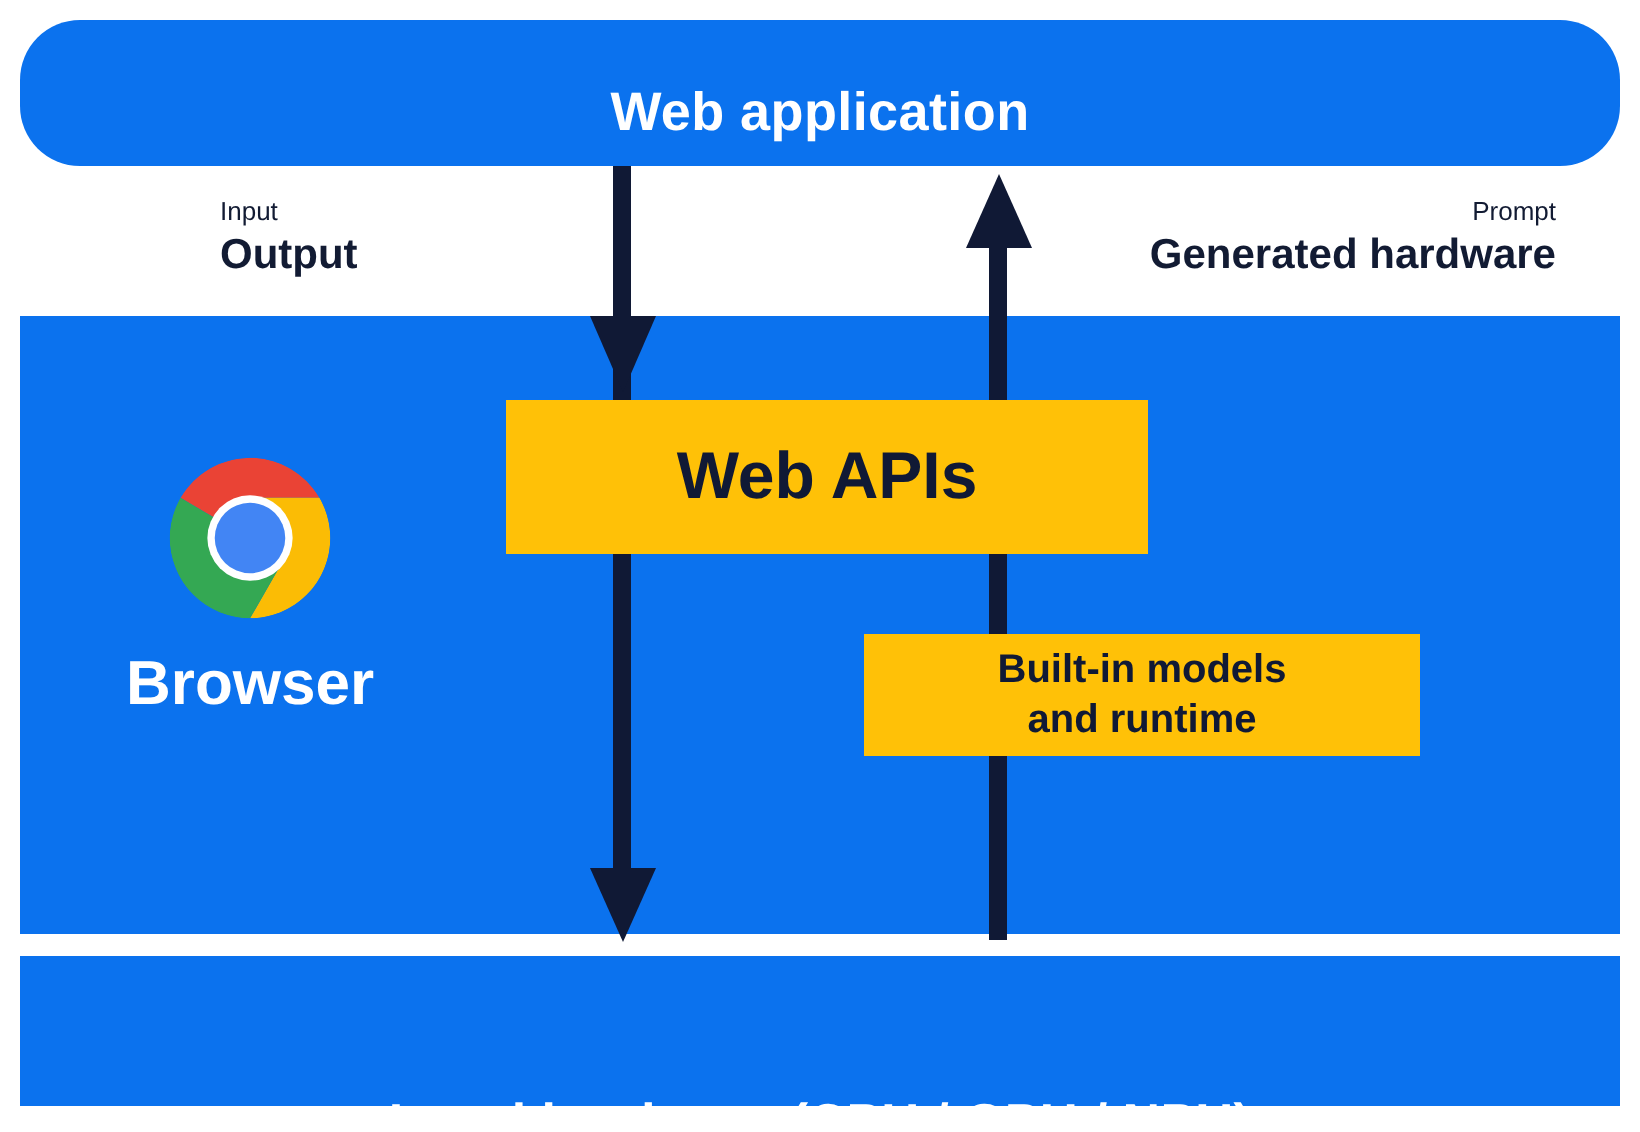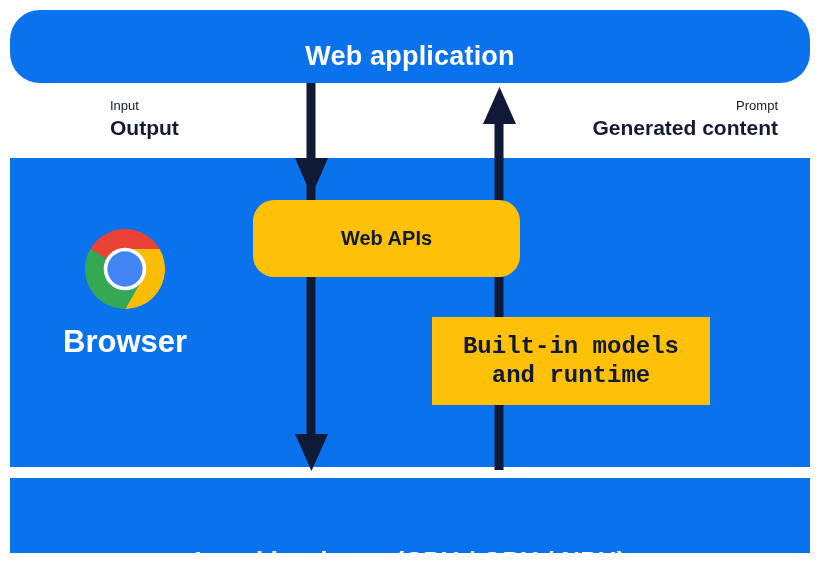--- a/index.html
+++ b/index.html
@@ -35,22 +35,22 @@
   
   #arrows{position:absolute;left:0;top:0;width:820px;height:566px;}
 
   
   .ybox{
     position:absolute;background:#ffc107;
     display:flex;align-items:center;justify-content:center;
     text-align:center;color:#101935;
     font-weight:bold;line-height:1.22;
   }
-  #box-webapis{left:253px;top:200px;width:267px;height:77px;font-size:20px;border-radius:21px;}
-  #box-builtin{left:432px;top:317px;width:278px;height:88px;font-size:24px;font-family:Liberation Mono, monospace;}
+  #box-webapis{left:253px;top:200px;width:321px;height:77px;font-size:33px;}
+  #box-builtin{left:432px;top:317px;width:278px;height:61px;font-size:20px;}
 
   
   #browser-block{position:absolute;left:63px;top:228px;width:124px;text-align:center;}
   #chrome-icon{display:block;margin:0 auto;}
   #browser-label{
     display:block;margin-top:14px;color:#ffffff;
     font-weight:bold;font-size:31px;
   }
 </style>
 </head>
@@ -62,21 +62,21 @@
     <div class="band-title">Web application</div>
   </div>
 
   <div class="io-label" id="io-input">
     <span class="io-kind">Input</span>
     <span class="io-value">Output</span>
   </div>
 
   <div class="io-label" id="io-output">
     <span class="io-kind">Prompt</span>
-    <span class="io-value">Generated content</span>
+    <span class="io-value">Generated hardware</span>
   </div>
 
   <div class="band" id="band-mid"></div>
 
   <svg id="arrows" viewBox="0 0 820 566">
 
     <g>
       <rect x="306.5" y="83" width="9" height="357" fill="#101935"></rect>
       <polygon points="295,158 328,158 311.5,196" fill="#101935"></polygon>
       <polygon points="295,434 328,434 311.5,471" fill="#101935"></polygon>

